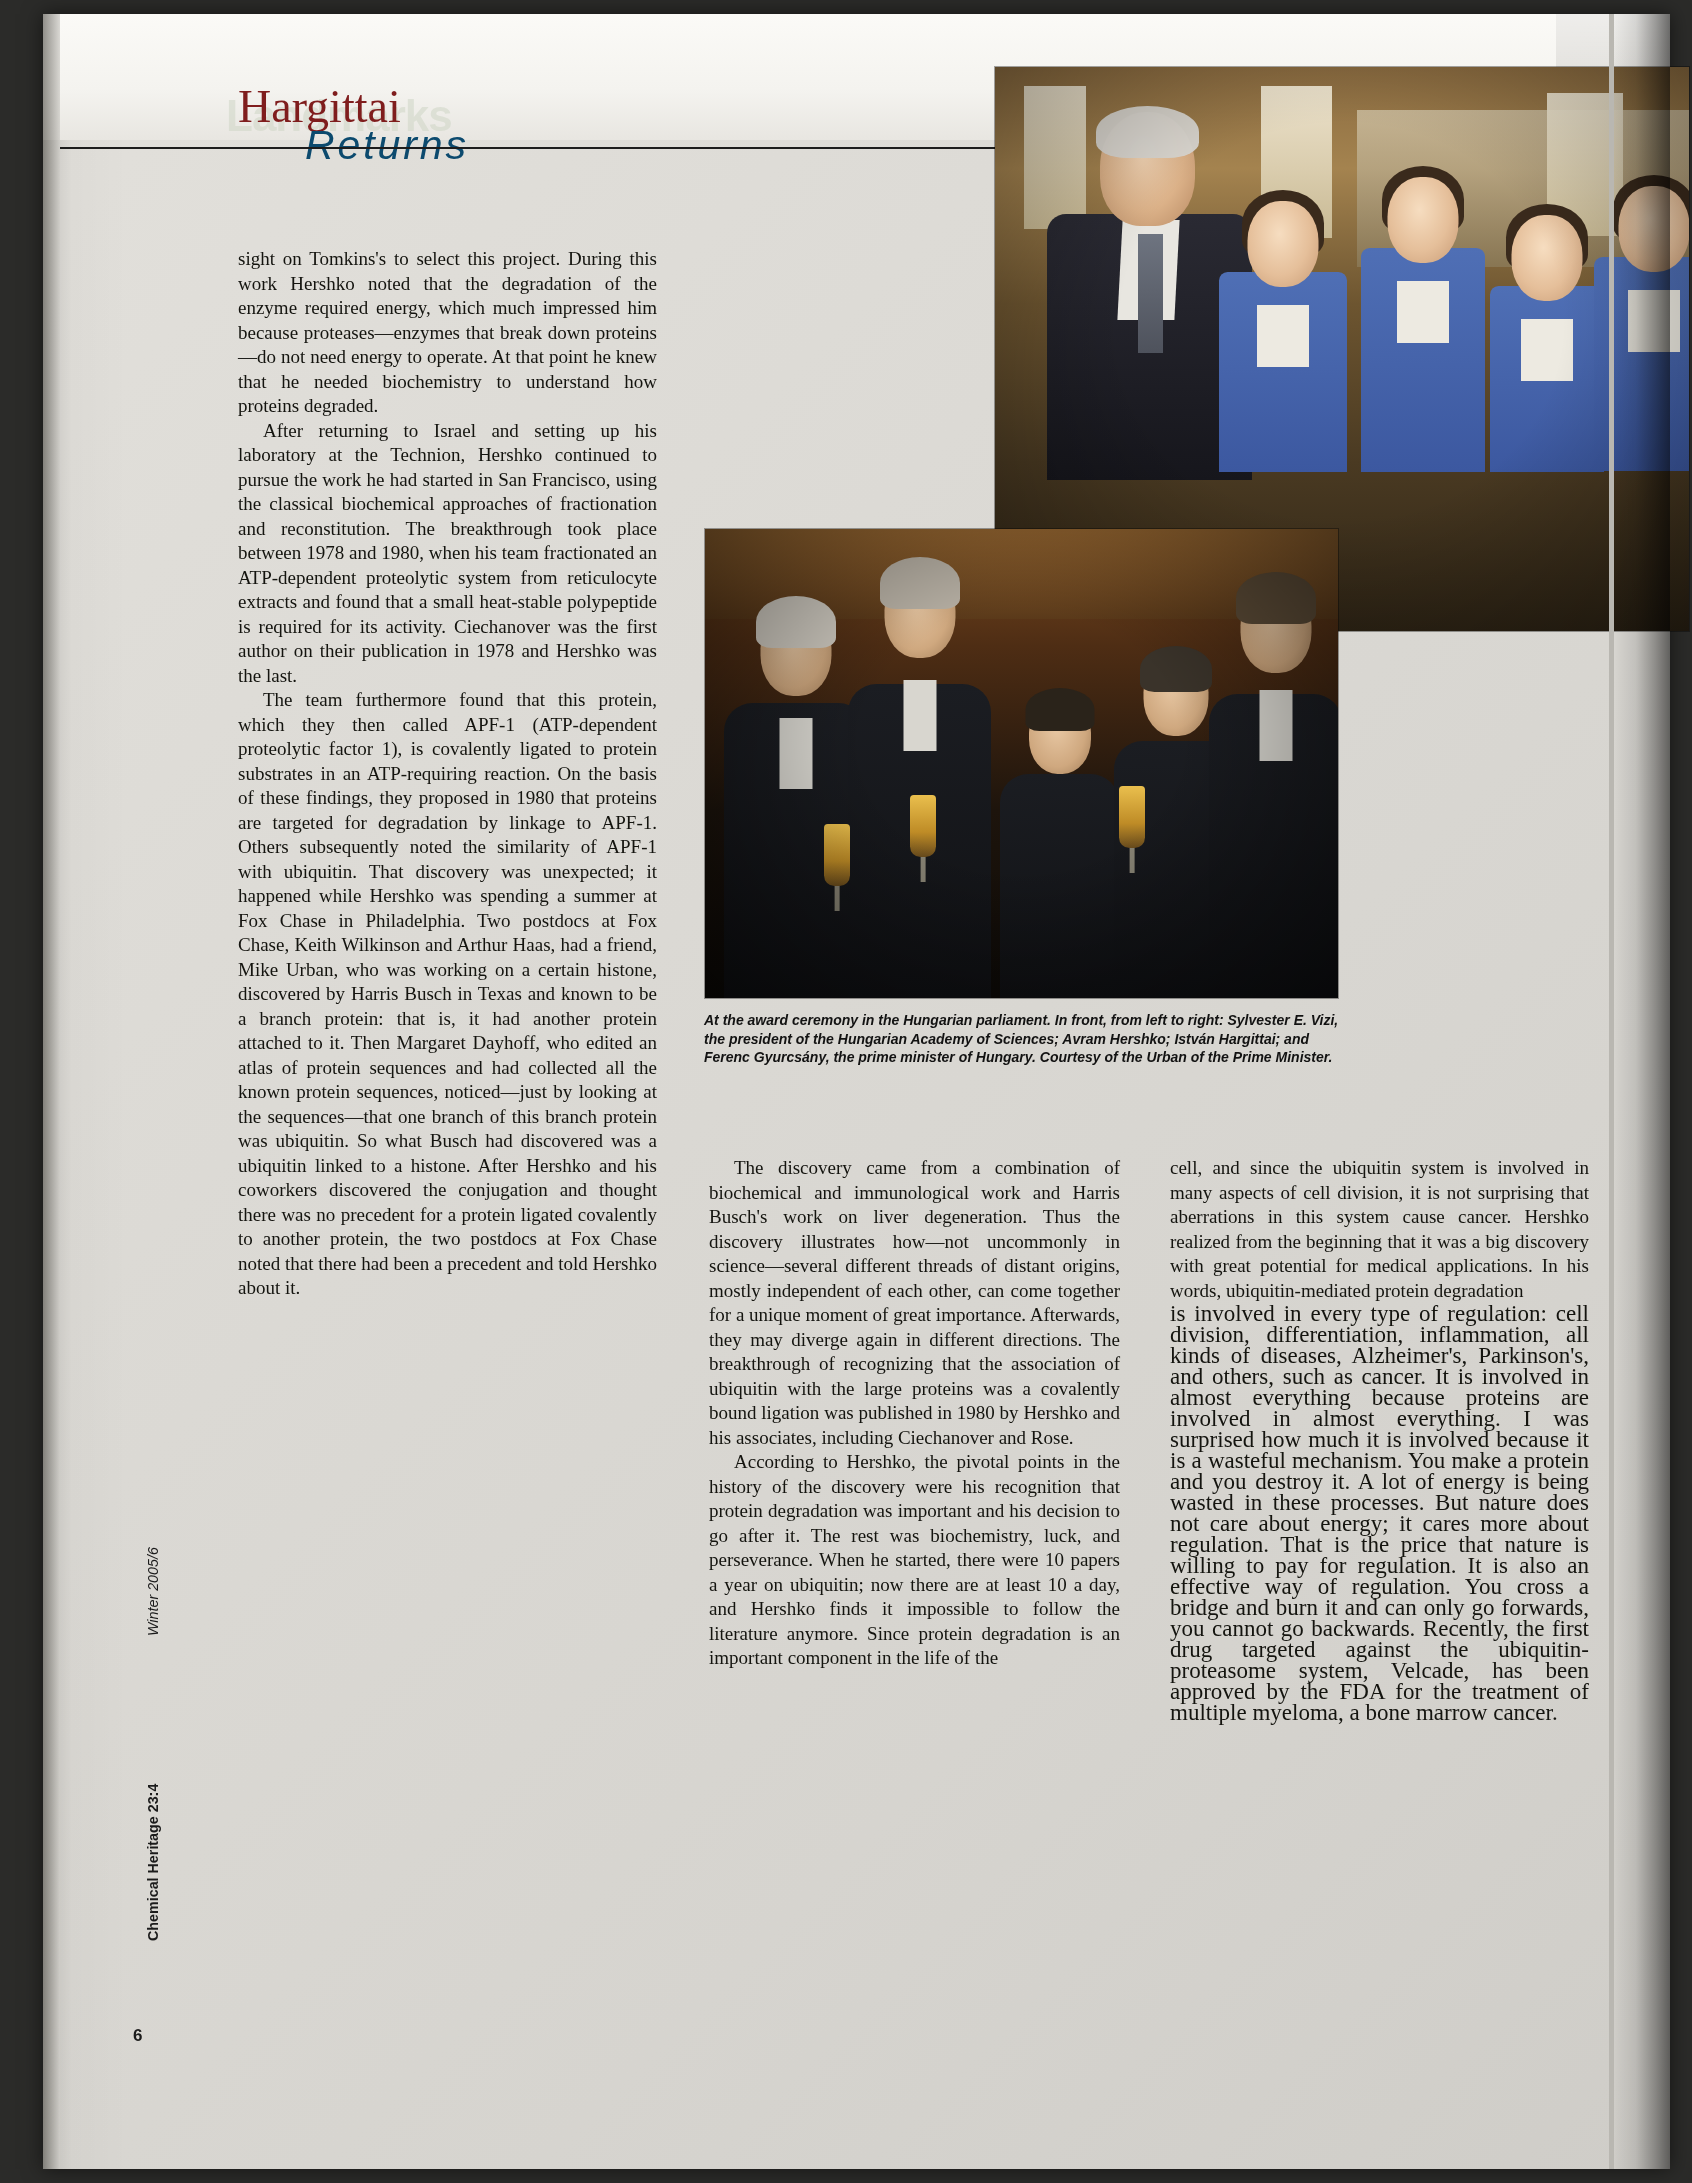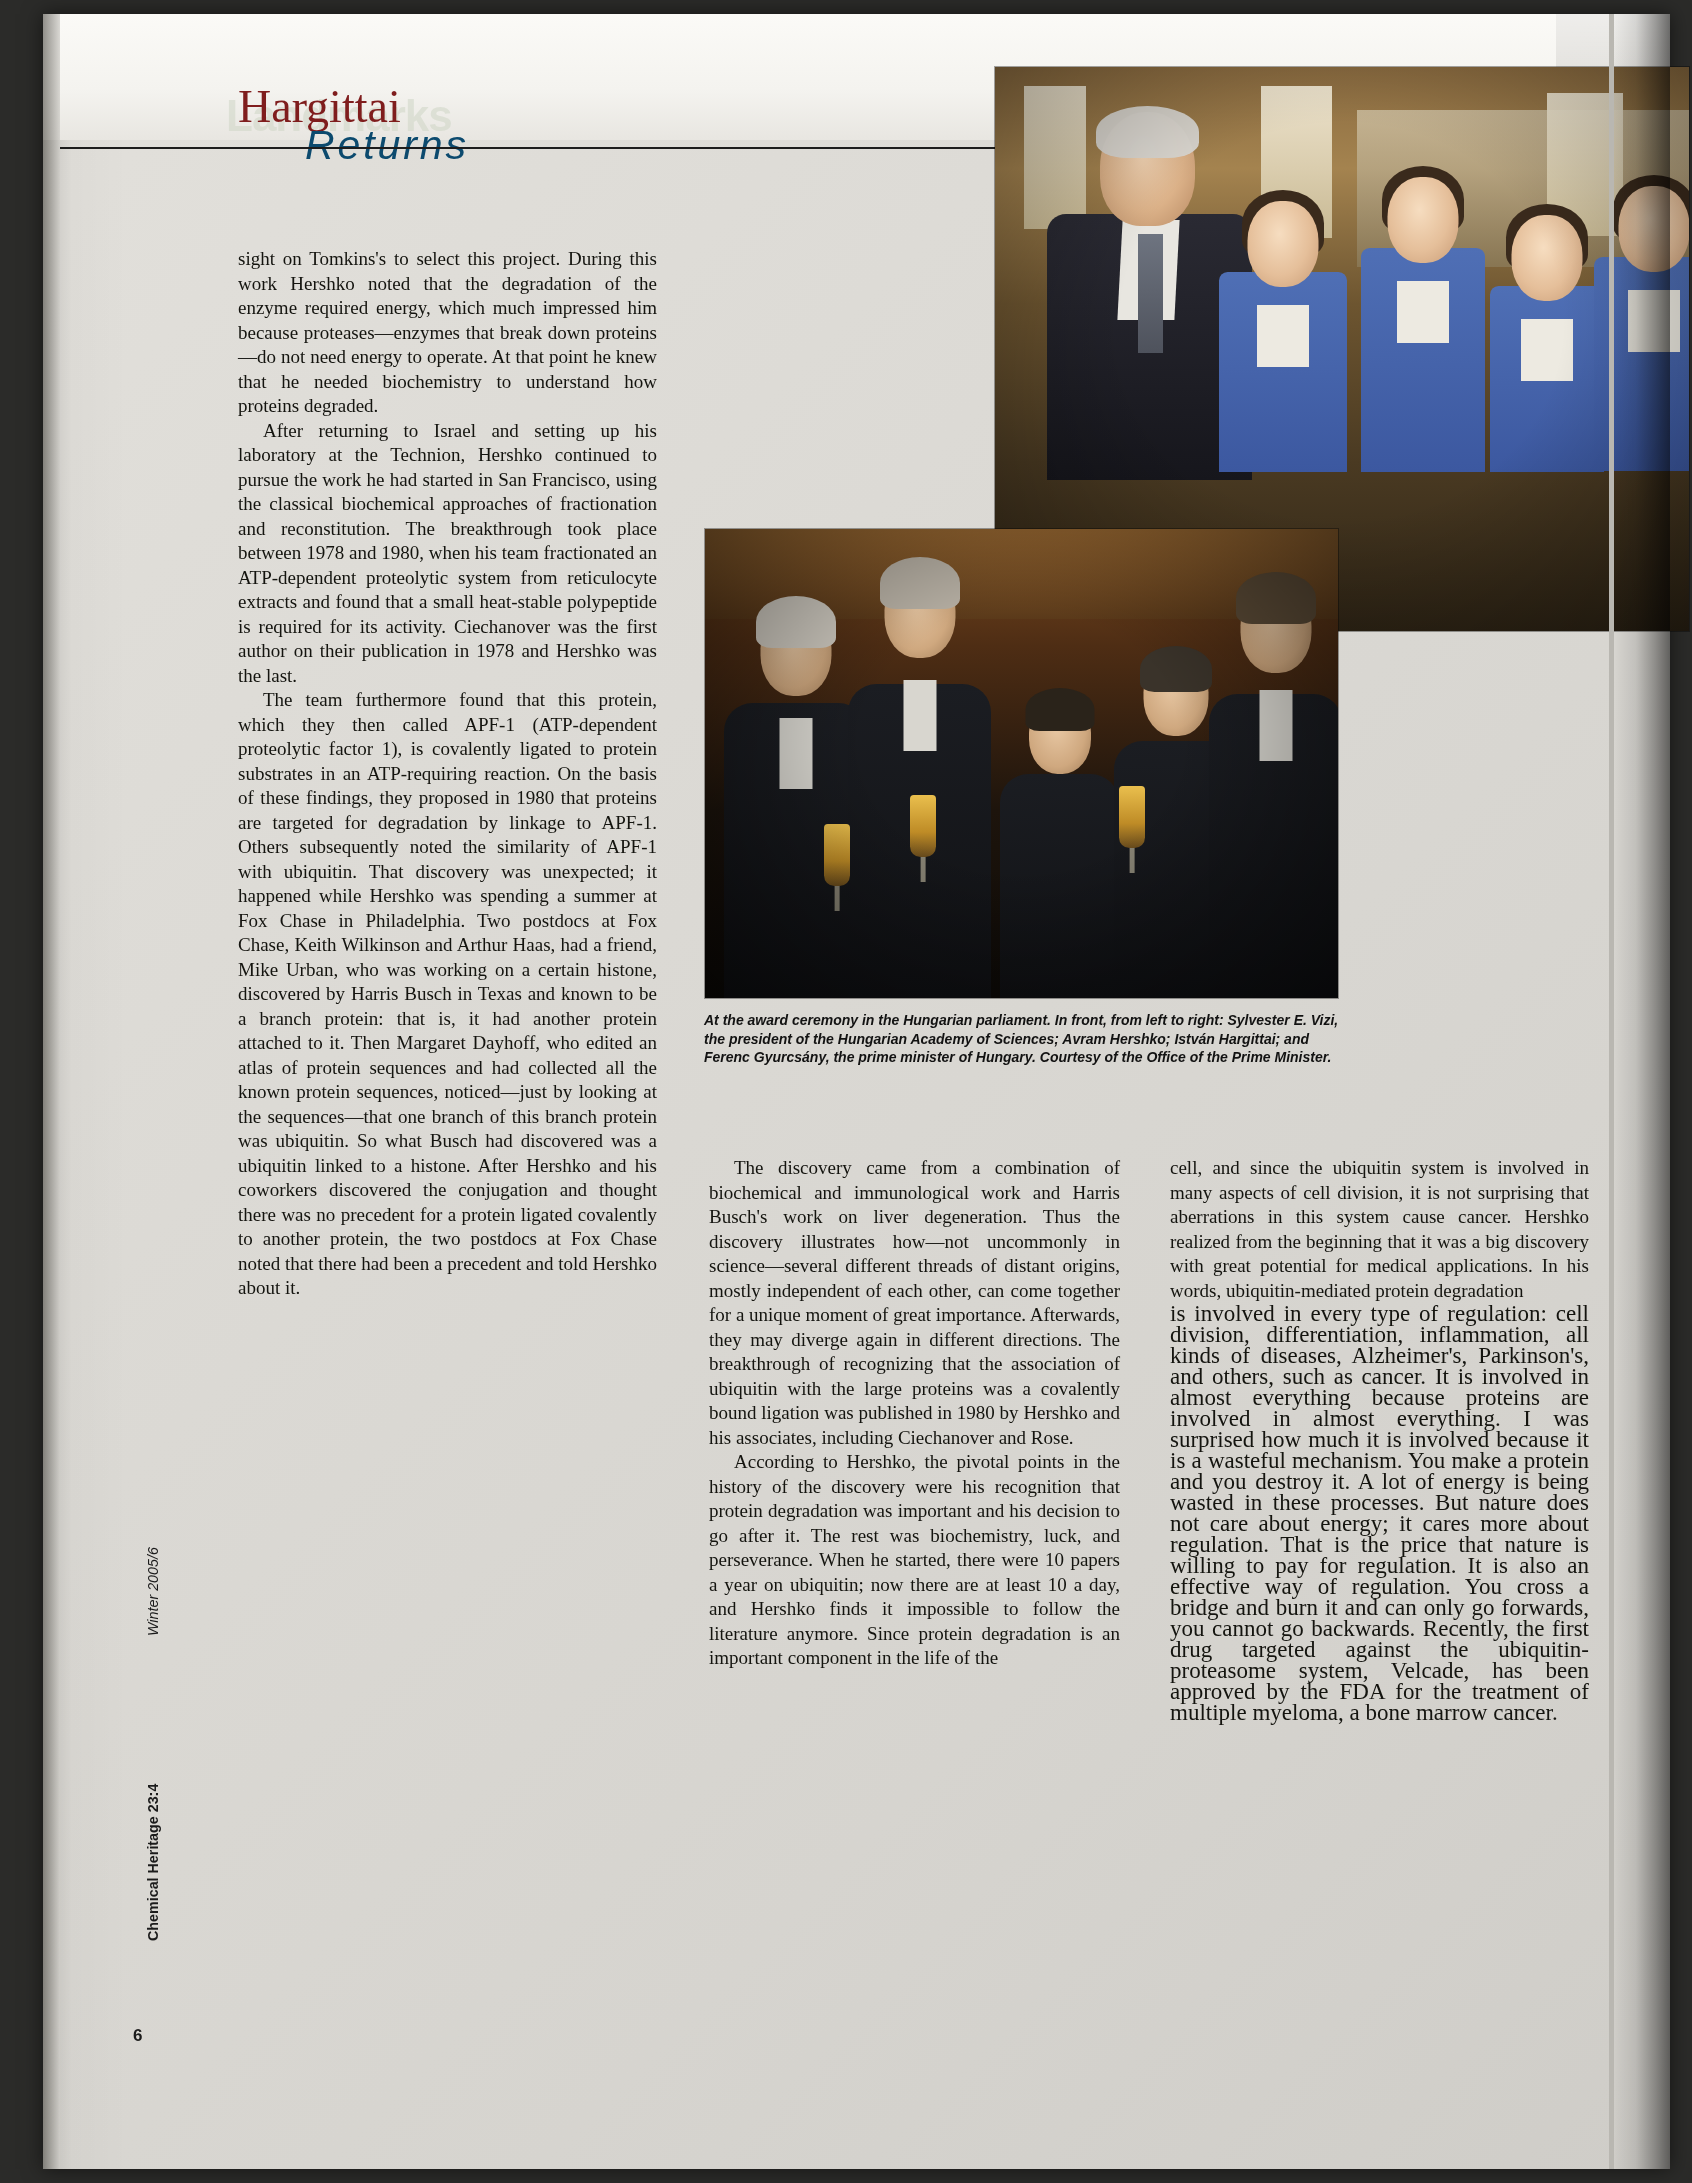--- a/index.html
+++ b/index.html
@@ -441,21 +441,21 @@
       <div class="shirt" style="top:-4.8px;"></div>
     </div>
 
     <div class="glass" style="left:119px; top:295px;"></div>
     <div class="glass" style="left:205px; top:266px;"></div>
     <div class="glass" style="left:414px; top:257px;"></div>
 
     <div class="pm-vignette"></div>
   </div>
 
-  <div class="caption cap-mid">At the award ceremony in the Hungarian parliament. In front, from left to right: Sylvester E. Vizi, the president of the Hungarian Academy of Sciences; Avram Hershko; István Hargittai; and Ferenc Gyurcsány, the prime minister of Hungary. Courtesy of the Office of the Prime Minister.</div>
+  <div class="caption cap-mid">At the award ceremony in the Hungarian parliament. In front, from left to right: Sylvester E. Vizi, the president of the Hungarian Academy of Sciences; Avram Hershko; István Hargittai; and Ferenc Gyurcsány, the prime minister of Hungary. Courtesy of the Urban of the Prime Minister.</div>
 
   <div class="col col-left">
     <p class="noindent">sight on Tomkins's to select this project. During this work Hershko noted that the degradation of the enzyme required energy, which much impressed him because proteases—enzymes that break down proteins—do not need energy to operate. At that point he knew that he needed biochemistry to understand how proteins degraded.</p>
     <p>After returning to Israel and setting up his laboratory at the Technion, Hershko continued to pursue the work he had started in San Francisco, using the classical biochemical approaches of fractionation and reconstitution. The breakthrough took place between 1978 and 1980, when his team fractionated an ATP-dependent proteolytic system from reticulocyte extracts and found that a small heat-stable polypeptide is required for its activity. Ciechanover was the first author on their publication in 1978 and Hershko was the last.</p>
     <p>The team furthermore found that this protein, which they then called APF-1 (ATP-dependent proteolytic factor 1), is covalently ligated to protein substrates in an ATP-requiring reaction. On the basis of these findings, they proposed in 1980 that proteins are targeted for degradation by linkage to APF-1. Others subsequently noted the similarity of APF-1 with ubiquitin. That discovery was unexpected; it happened while Hershko was spending a summer at Fox Chase in Philadelphia. Two postdocs at Fox Chase, Keith Wilkinson and Arthur Haas, had a friend, Mike Urban, who was working on a certain histone, discovered by Harris Busch in Texas and known to be a branch protein: that is, it had another protein attached to it. Then Margaret Dayhoff, who edited an atlas of protein sequences and had collected all the known protein sequences, noticed—just by looking at the sequences—that one branch of this branch protein was ubiquitin. So what Busch had discovered was a ubiquitin linked to a histone. After Hershko and his coworkers discovered the conjugation and thought there was no precedent for a protein ligated covalently to another protein, the two postdocs at Fox Chase noted that there had been a precedent and told Hershko about it.</p>
   </div>
 
   <div class="col col-mid">
     <p>The discovery came from a combination of biochemical and immunological work and Harris Busch's work on liver degeneration. Thus the discovery illustrates how—not uncommonly in science—several different threads of distant origins, mostly independent of each other, can come together for a unique moment of great importance. Afterwards, they may diverge again in different directions. The breakthrough of recognizing that the association of ubiquitin with the large proteins was a covalently bound ligation was published in 1980 by Hershko and his associates, including Ciechanover and Rose.</p>
     <p>According to Hershko, the pivotal points in the history of the discovery were his recognition that protein degradation was important and his decision to go after it. The rest was biochemistry, luck, and perseverance. When he started, there were 10 papers a year on ubiquitin; now there are at least 10 a day, and Hershko finds it impossible to follow the literature anymore. Since protein degradation is an important component in the life of the</p>

